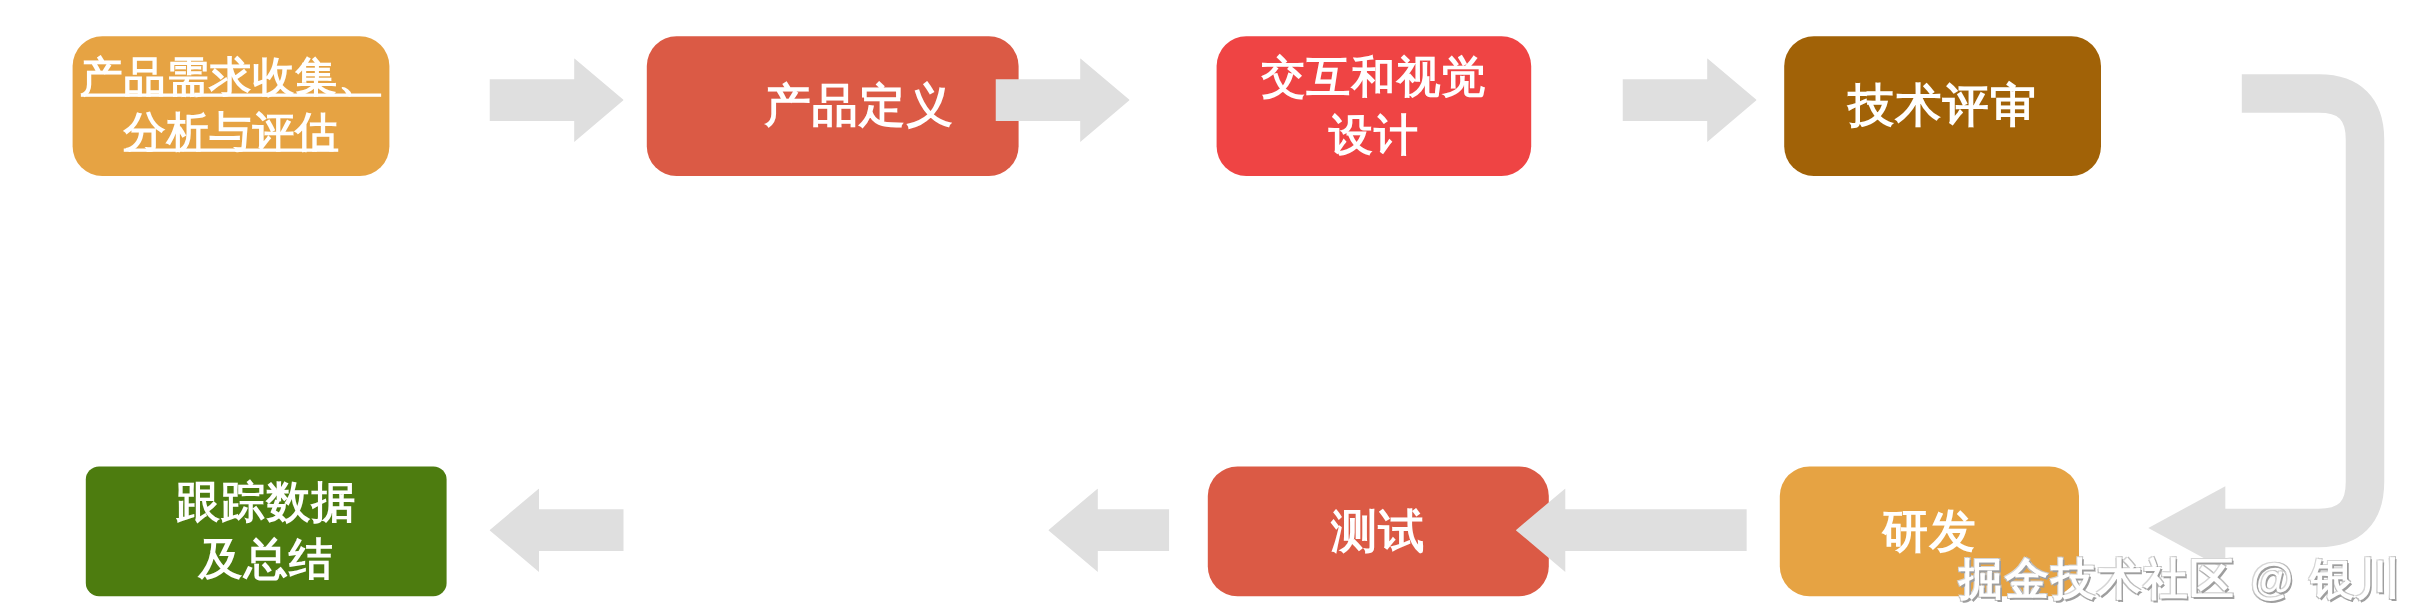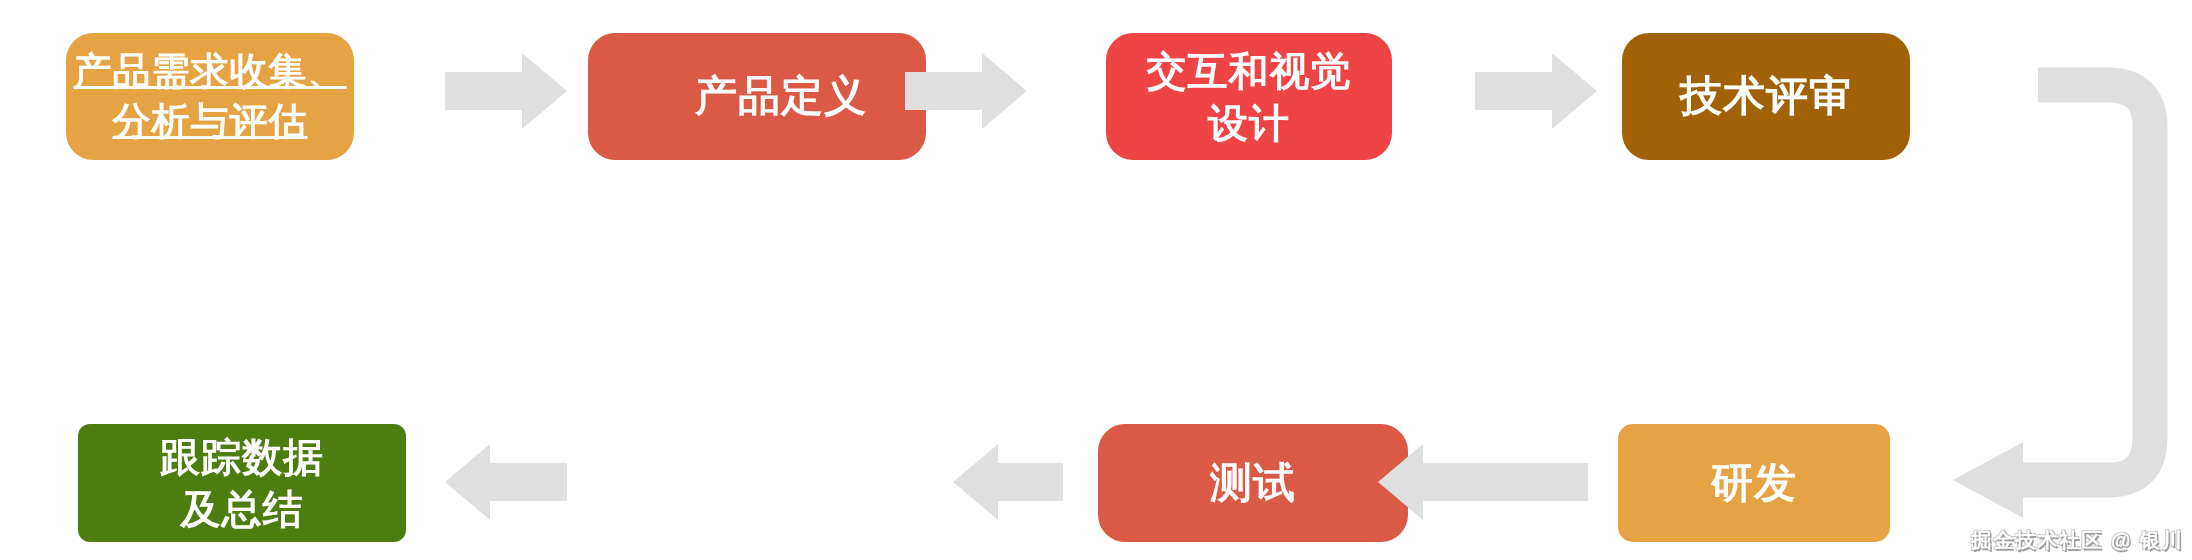--- a/index.html
+++ b/index.html
@@ -20,36 +20,36 @@
     white-space:pre-line;
     line-height:1.3;
     letter-spacing:1px;
   }
   
   .b1{left:66px;top:33px;width:288px;height:127px;font-size:38px;}
   .b2{left:588px;top:33px;width:290px;height:127px;font-size:42px;}
   .b3{left:1106px;top:33px;width:286px;height:127px;font-size:40px;}
   .b4{left:1622px;top:33px;width:288px;height:127px;font-size:42px;}
   
-  .b5{left:1618px;top:424px;width:272px;height:118px;font-size:42px;border-radius:15px;}
+  .b5{left:1618px;top:424px;width:272px;height:118px;font-size:42px;}
   .b6{left:1082px;top:424px;width:310px;height:118px;font-size:42px;margin-left:16px;}
   .b7{left:593px;top:424px;width:330px;height:118px;font-size:42px;}
   .b8{left:78px;top:424px;width:328px;height:118px;font-size:40px;}
   .arrow{position:absolute;display:block;}
   .a1{left:445px;top:53px;}
   .a2{left:905px;top:53px;}
   .a3{left:1475px;top:53px;}
   .a4{left:1378px;top:444px;}
   .a5{left:953px;top:444px;}
   .a6{left:445px;top:444px;}
   .connector{position:absolute;left:1920px;top:48px;}
   .watermark{
     position:absolute;
     right:8px;bottom:6px;
-    font-size:20px;
+    font-size:40px;
     font-weight:bold;
     letter-spacing:2px;
     color:#ffffff;
     text-shadow:
       1.5px 1.5px 0 #9e9e9e,
       -1px -1px 0 #d6d6d6,
       1px -1px 0 #bdbdbd,
       -1px 1px 0 #bdbdbd;
   }
 </style>

